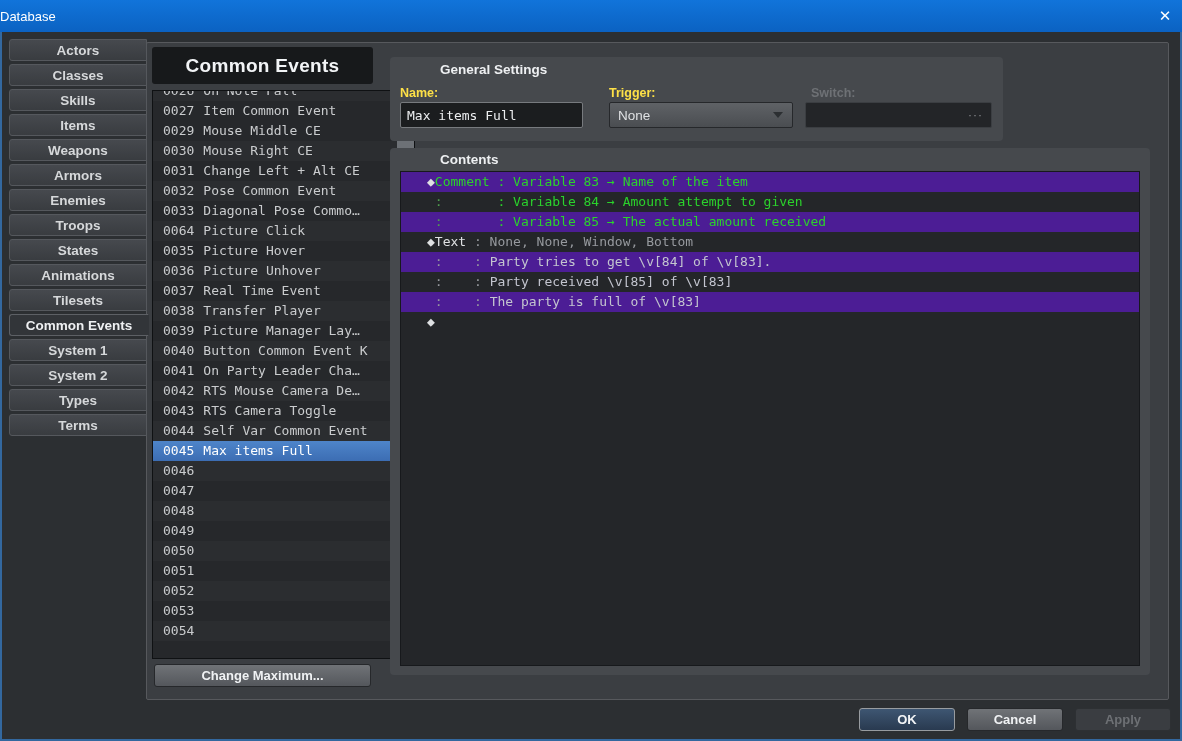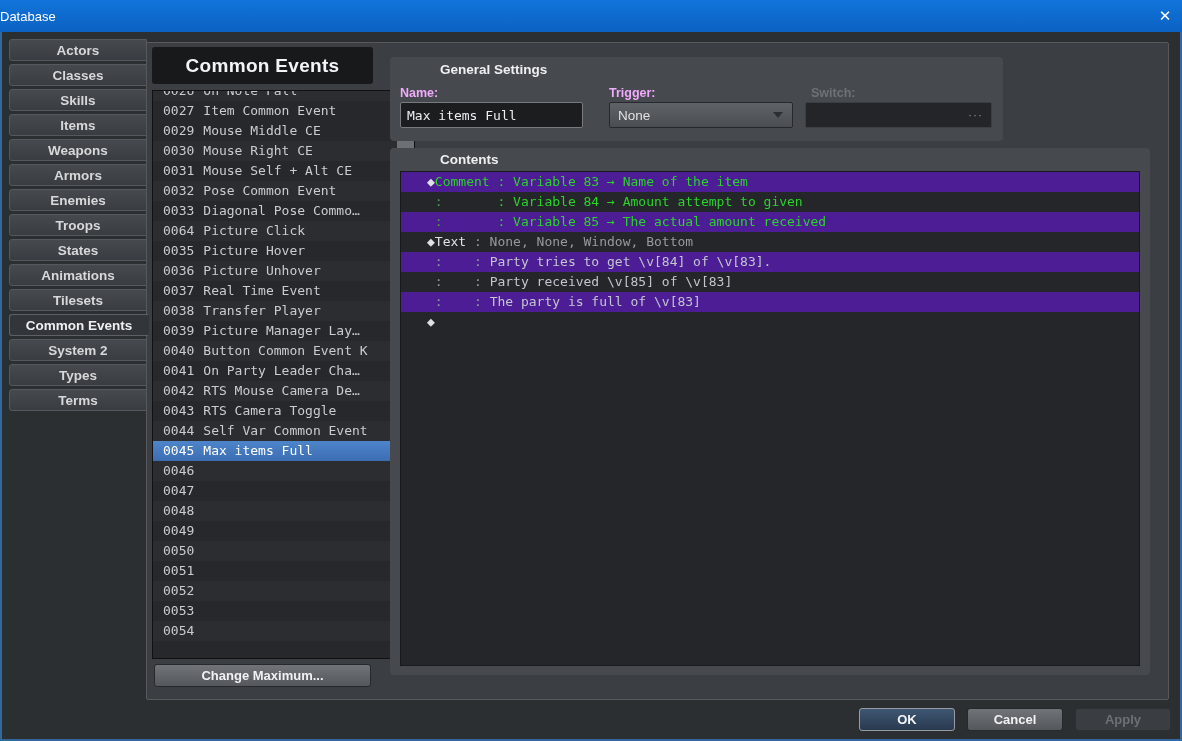--- a/index.html
+++ b/index.html
@@ -48,21 +48,21 @@
           border:1px solid #17191b;cursor:grab;}
   
   .btn{display:flex;align-items:center;justify-content:center;font-size:13px;font-weight:600;
        border-radius:3px;cursor:pointer;}
   .btn.gray{background:linear-gradient(180deg,#707377,#54575c);border:1px solid #26282b;color:#f0f2f4;}
   .change-max{position:absolute;left:154px;top:664px;width:217px;height:23px;z-index:4;}
   
   .gs-panel{position:absolute;left:390px;top:57px;width:613px;height:84px;background:#46494d;
             border-radius:4px;z-index:4;}
   .panel-title{position:absolute;left:10px;top:5px;font-size:13.5px;font-weight:700;color:#eef0f2;margin-left:40px;}
-  .fld-label{position:absolute;font-size:12.5px;font-weight:700;color:#f0abfc;}
+  .fld-label{position:absolute;font-size:12.5px;font-weight:700;color:#fde047;}
   .fld-label.dim{color:#6e7175;}
   .name-input{position:absolute;left:10px;top:45px;width:183px;height:26px;background:#1b1d1f;
               border:1px solid #777a7e;border-radius:2px;color:#eceef0;
               font-family:"DejaVu Sans Mono",monospace;font-size:13px;padding:0 6px;outline:none;}
   .dropdown{position:absolute;left:219px;top:45px;width:184px;height:26px;
             background:linear-gradient(180deg,#5f6266,#4a4d51);border:1px solid #26282b;border-radius:2px;
             display:flex;align-items:center;cursor:pointer;}
   .dropdown .val{color:#dfe1e3;font-size:13.5px;padding-left:8px;}
   .dropdown .arr{margin-left:auto;margin-right:9px;width:0;height:0;
                  border:5px solid transparent;border-top:6px solid #2c2f32;margin-top:5px;}
@@ -104,34 +104,35 @@
       <div class="tab">Skills</div>
       <div class="tab">Items</div>
       <div class="tab">Weapons</div>
       <div class="tab">Armors</div>
       <div class="tab">Enemies</div>
       <div class="tab">Troops</div>
       <div class="tab">States</div>
       <div class="tab">Animations</div>
       <div class="tab">Tilesets</div>
       <div class="tab sel">Common Events</div>
+      <div class="tab">System 1</div>
       <div class="tab">System 2</div>
       <div class="tab">Types</div>
       <div class="tab">Terms</div>
     </nav>
 
   <div class="ce-header">Common Events</div>
 
   <div class="list">
     <div class="rows" id="event-rows">
         <div class="row even"><span class="rid">0026</span><span class="rname">On Note Fall</span></div>
         <div class="row odd"><span class="rid">0027</span><span class="rname">Item Common Event</span></div>
         <div class="row odd"><span class="rid">0029</span><span class="rname">Mouse Middle CE</span></div>
         <div class="row even"><span class="rid">0030</span><span class="rname">Mouse Right CE</span></div>
-        <div class="row odd"><span class="rid">0031</span><span class="rname">Mouse Self + Alt CE</span></div>
+        <div class="row odd"><span class="rid">0031</span><span class="rname">Change Left + Alt CE</span></div>
         <div class="row even"><span class="rid">0032</span><span class="rname">Pose Common Event</span></div>
         <div class="row odd"><span class="rid">0033</span><span class="rname">Diagonal Pose Commo…</span></div>
         <div class="row even"><span class="rid">0064</span><span class="rname">Picture Click</span></div>
         <div class="row odd"><span class="rid">0035</span><span class="rname">Picture Hover</span></div>
         <div class="row even"><span class="rid">0036</span><span class="rname">Picture Unhover</span></div>
         <div class="row odd"><span class="rid">0037</span><span class="rname">Real Time Event</span></div>
         <div class="row even"><span class="rid">0038</span><span class="rname">Transfer Player</span></div>
         <div class="row odd"><span class="rid">0039</span><span class="rname">Picture Manager Lay…</span></div>
         <div class="row even"><span class="rid">0040</span><span class="rname">Button Common Event K</span></div>
         <div class="row odd"><span class="rid">0041</span><span class="rname">On Party Leader Cha…</span></div>

